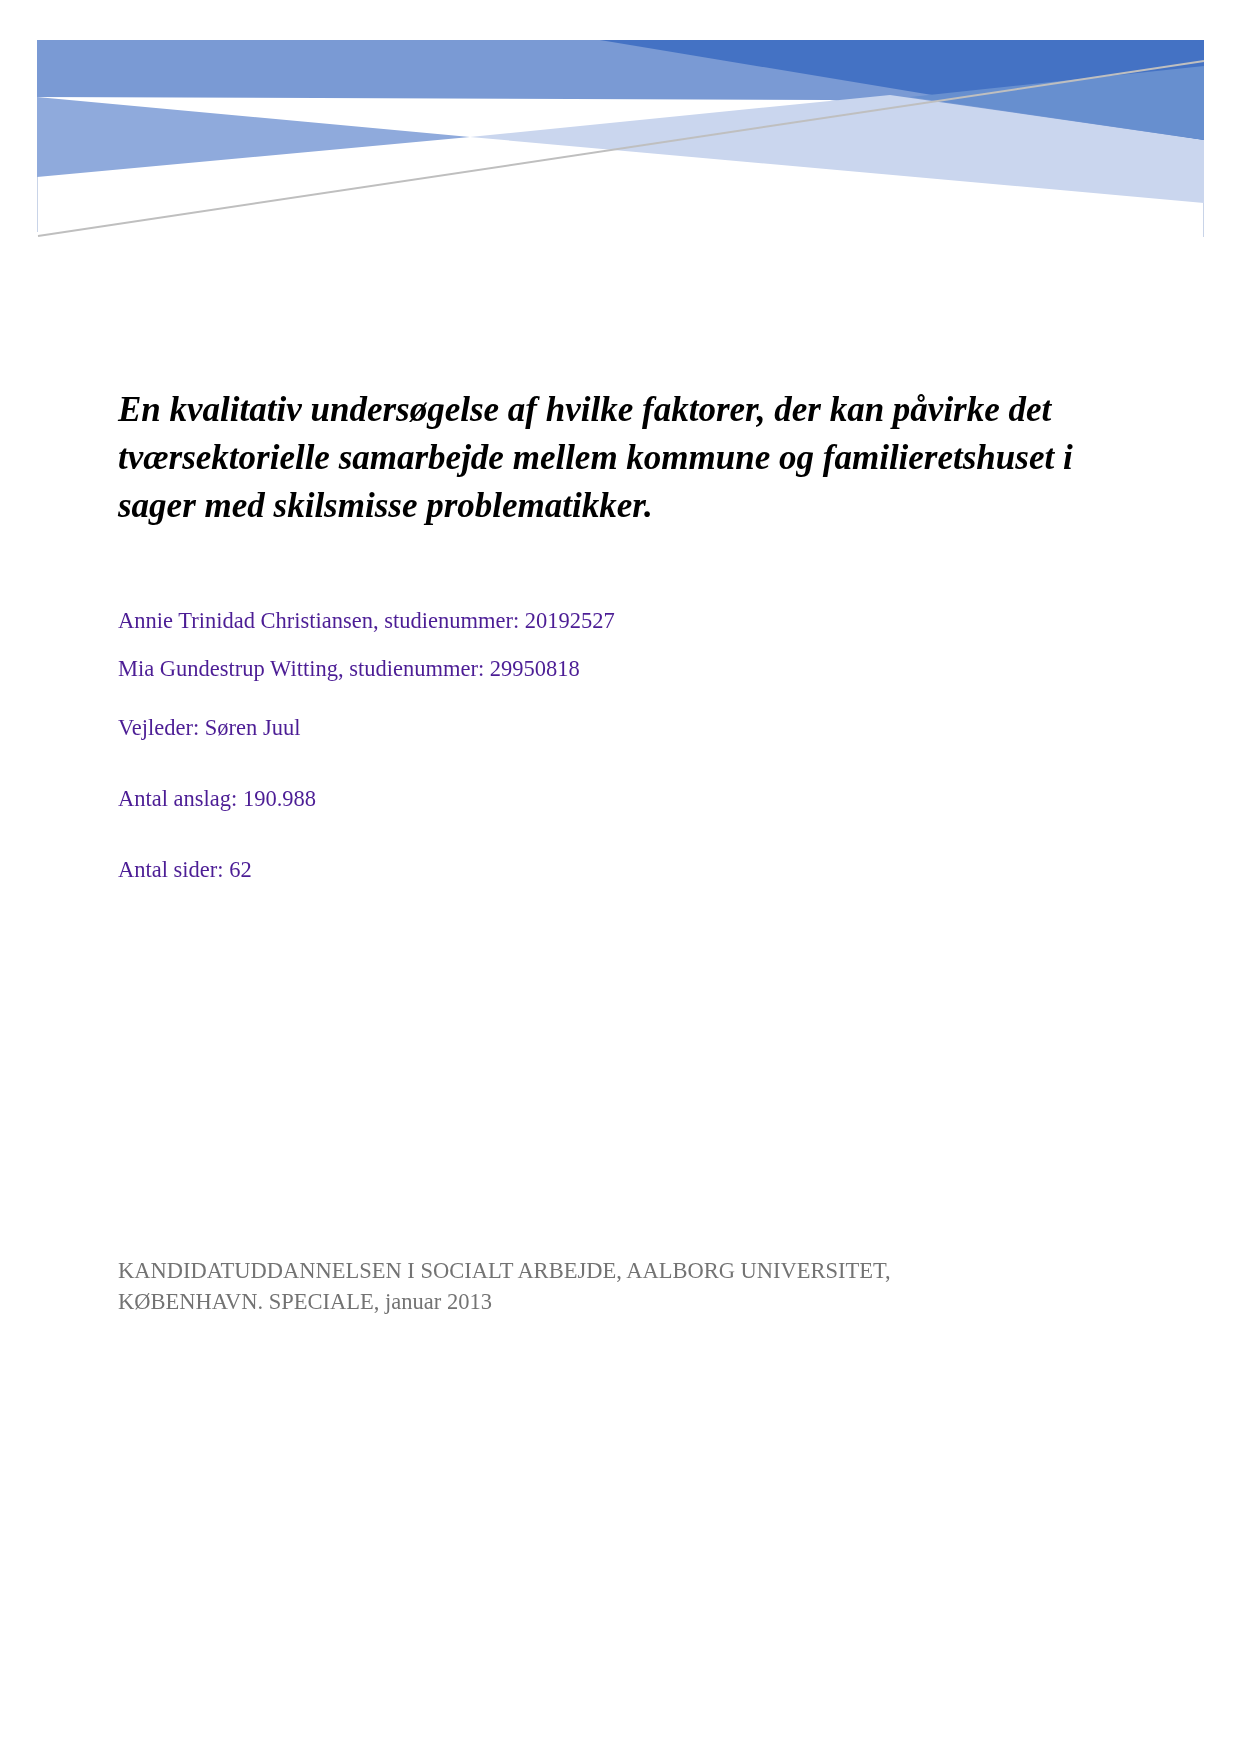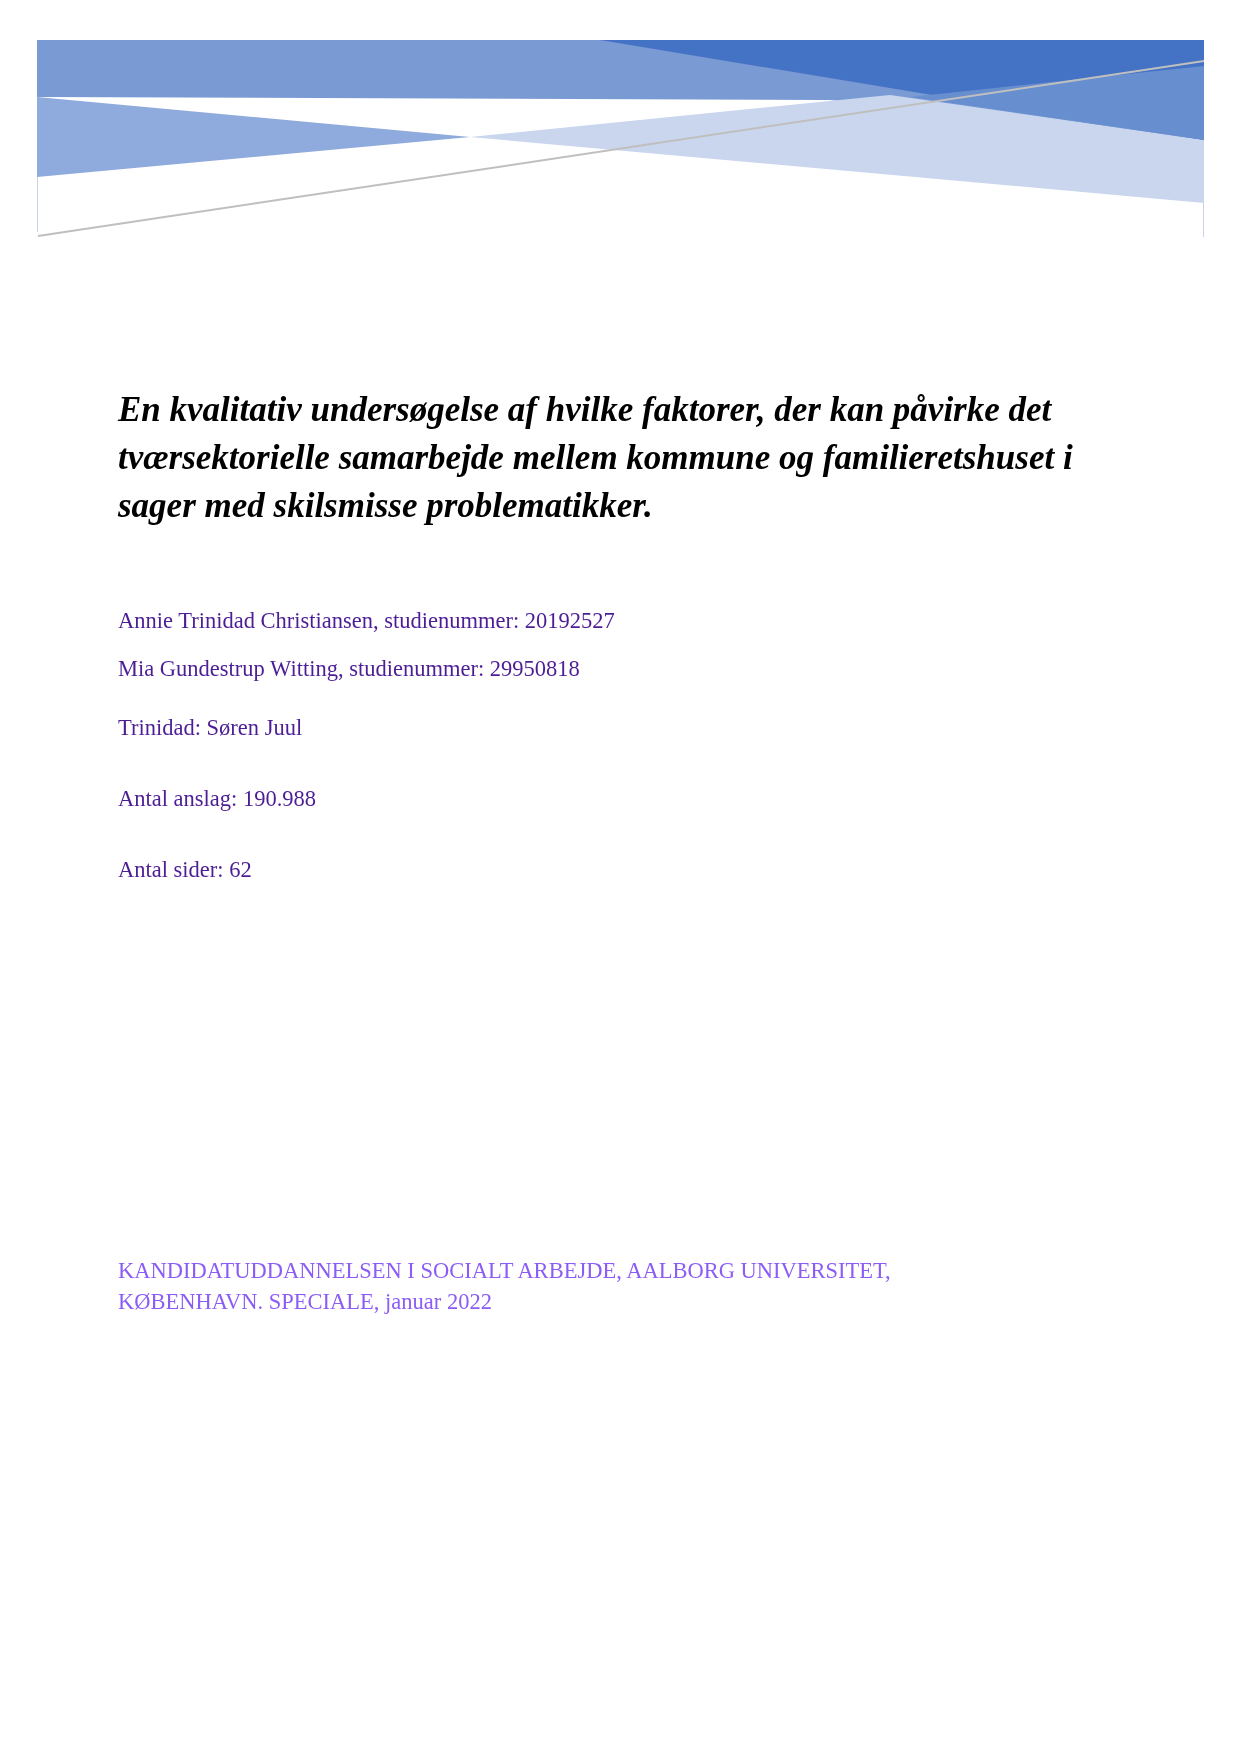--- a/index.html
+++ b/index.html
@@ -10,21 +10,21 @@
     font-family: "Liberation Serif", serif; font-style: italic;
     font-size: 35px; line-height: 48px; color: #000; font-weight: bold;
   }
   .line {
     position: absolute; left: 118px;
     font-family: "Liberation Serif", serif; font-size: 22.5px; color: #4c1d95;
     white-space: nowrap;
   }
   .footer {
     position: absolute; left: 118px; top: 1255px; width: 1050px;
-    font-family: "Liberation Serif", serif; font-size: 22.5px; line-height: 31px; color: #8b5cf6;
+    font-family: "Liberation Serif", serif; font-size: 22.5px; line-height: 31px; color: #737373;
   }
 </style>
 </head>
 <body>
 
 <svg class="banner" viewBox="0 0 1241 260" xmlns="http://www.w3.org/2000/svg">
 
   <polygon points="37,40 1204,40 1204,140 830,100 37,97" fill="#7A9AD4"></polygon>
 
   <polygon points="37,97 470,137 37,177" fill="#8FAADC"></polygon>
@@ -38,20 +38,20 @@
   <line x1="37.5" y1="177" x2="37.5" y2="232" stroke="#C9D4E8" stroke-width="1"></line>
   <line x1="1203.5" y1="203" x2="1203.5" y2="237" stroke="#C9D4E8" stroke-width="1"></line>
 
   <line x1="38" y1="236" x2="1204" y2="61" stroke="#BFBFBF" stroke-width="2"></line>
 </svg>
 
 <div class="title">En kvalitativ undersøgelse af hvilke faktorer, der kan påvirke det tværsektorielle samarbejde mellem kommune og familieretshuset i sager med skilsmisse problematikker.</div>
 
 <div class="line" style="top:608px">Annie Trinidad Christiansen, studienummer: 20192527</div>
 <div class="line" style="top:656px">Mia Gundestrup Witting, studienummer: 29950818</div>
-<div class="line" style="top:715px">Trinidad: Søren Juul</div>
+<div class="line" style="top:715px">Vejleder: Søren Juul</div>
 <div class="line" style="top:786px">Antal anslag: 190.988</div>
 <div class="line" style="top:857px">Antal sider: 62</div>
 
 <div class="footer">
   <div>KANDIDATUDDANNELSEN I SOCIALT ARBEJDE, AALBORG UNIVERSITET,</div>
-  <div>KØBENHAVN. SPECIALE, januar 2022</div>
+  <div>KØBENHAVN. SPECIALE, januar 2013</div>
 </div>
 
 </body></html>

